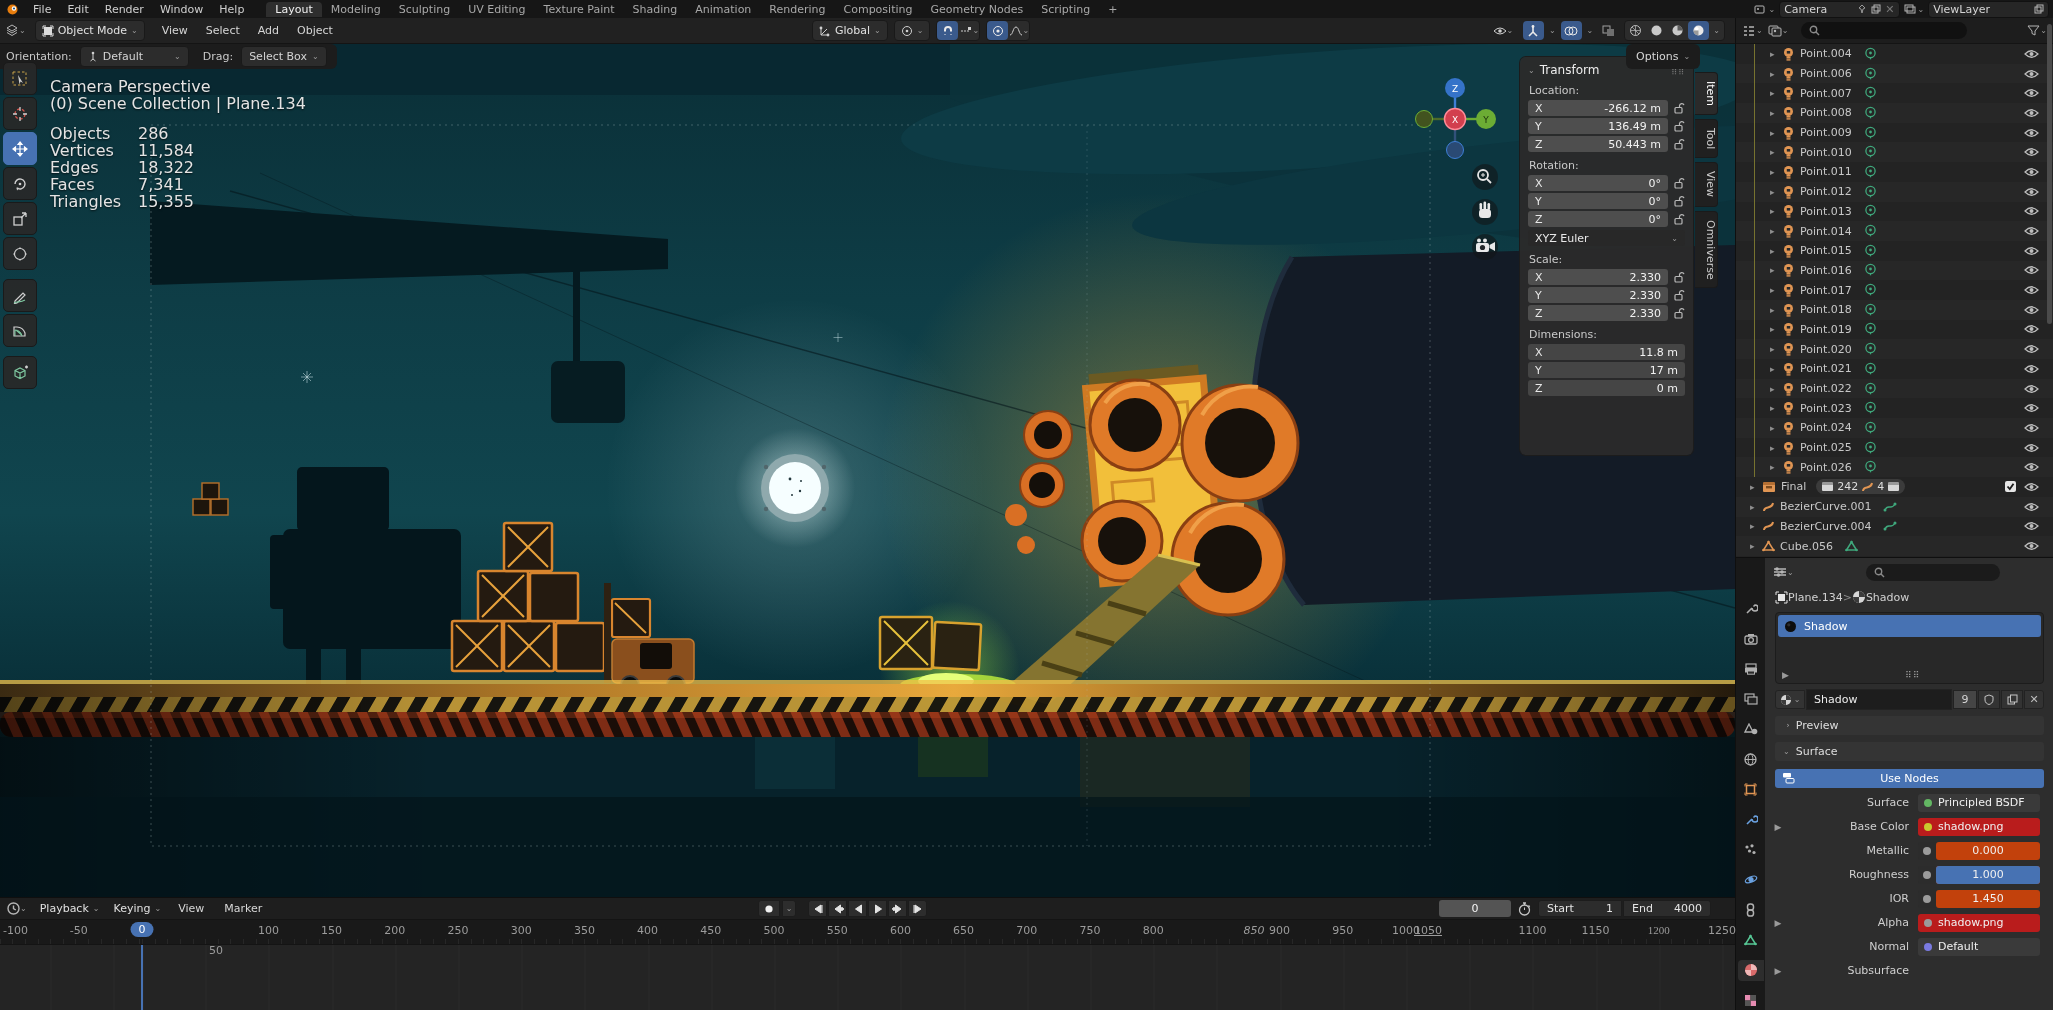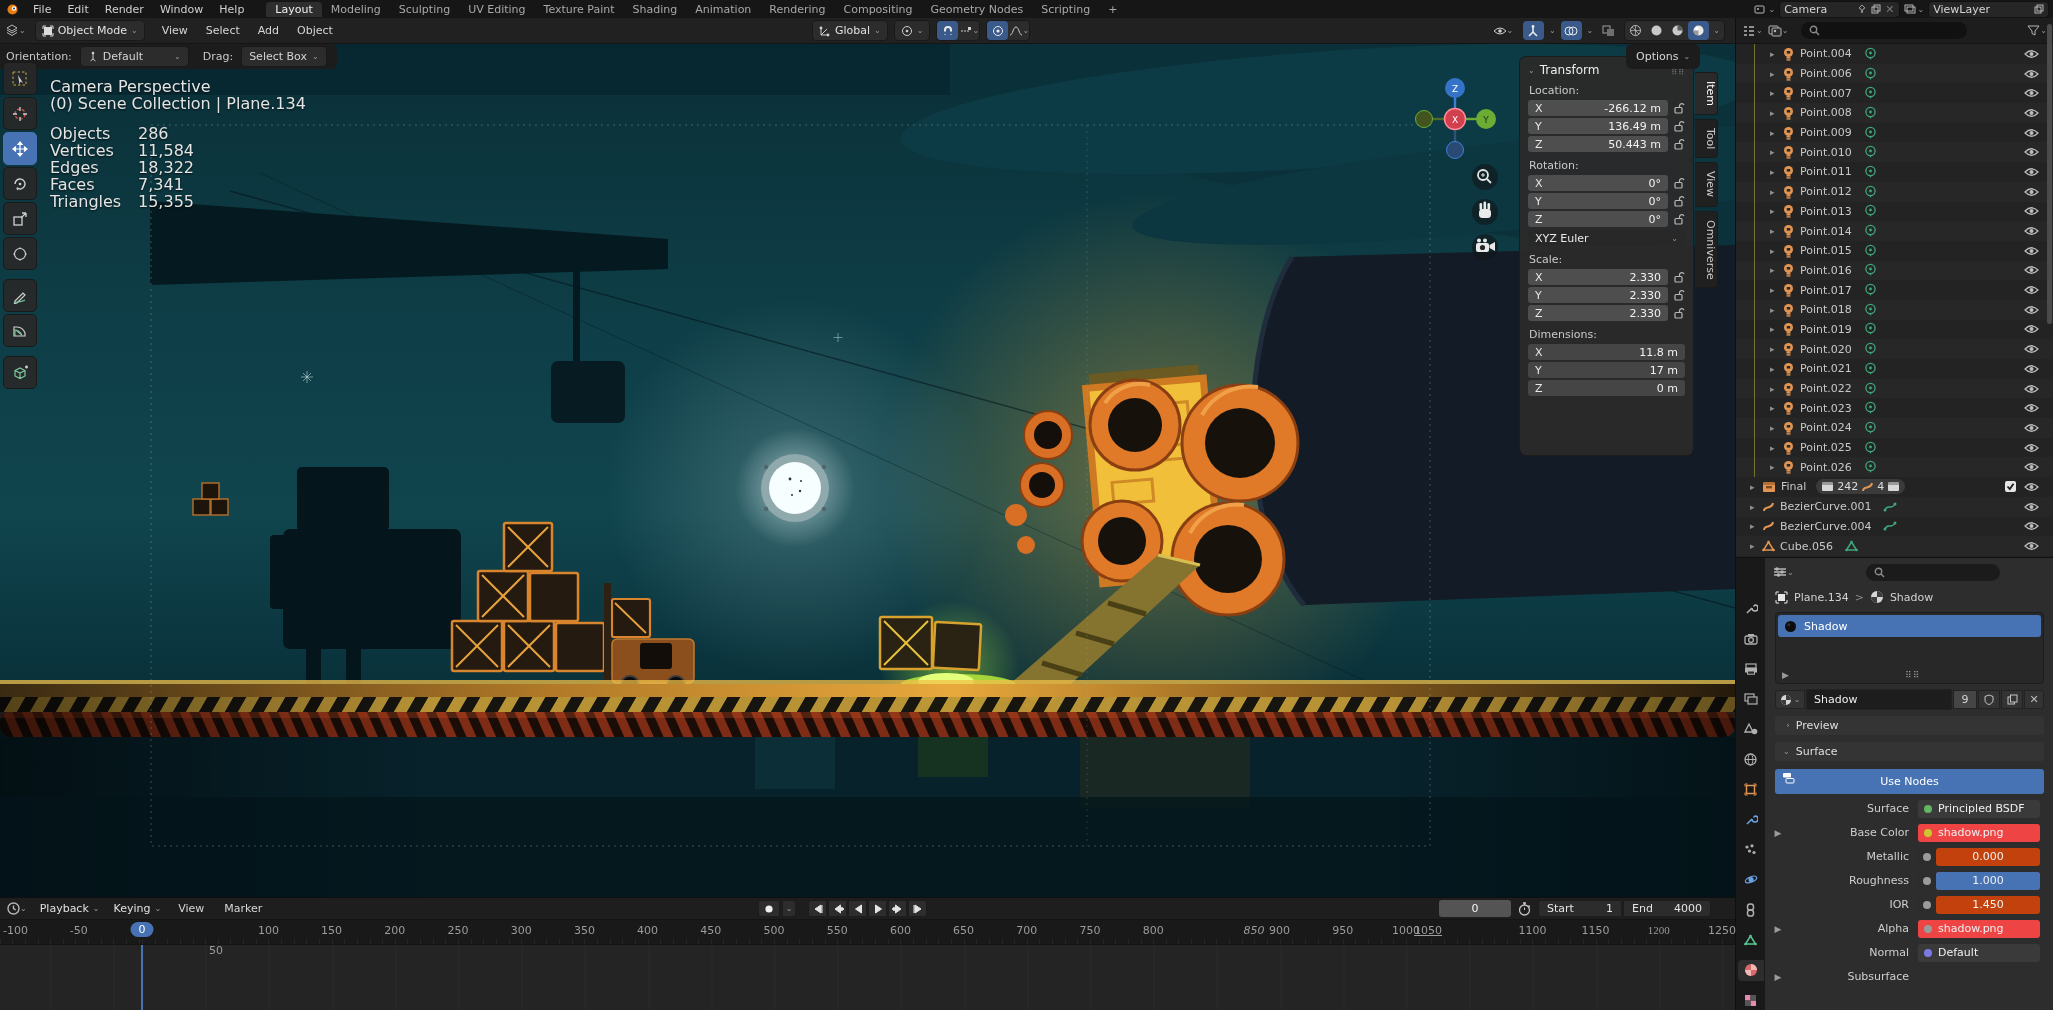--- a/index.html
+++ b/index.html
@@ -79,35 +79,35 @@
   .badge-pill{display:flex;align-items:center;background:#3b3b3b;border-radius:8px;height:15px;padding:0 5px;margin-left:10px;gap:3px;color:#dcdcdc}
 
   
   #properties{left:1735px;top:557px;width:318px;height:453px;background:#2d2d2d;border-left:1px solid #0f0f0f;border-top:1px solid #0f0f0f;box-sizing:border-box;z-index:30;overflow:hidden}
   #prop-tabs{position:absolute;left:0;top:0;width:29px;height:453px;background:#191919;display:flex;flex-direction:column;align-items:center;padding-top:40px;gap:9px;box-sizing:border-box}
   .ptab{width:26px;height:22px;display:flex;align-items:center;justify-content:center;border-radius:4px 0 0 4px}
   .ptab.active{background:#2d2d2d}
   #prop-main{position:absolute;left:29px;top:0;width:289px;height:453px}
   #prop-header{height:28px;display:flex;align-items:center;padding:0 8px;gap:6px}
   #prop-search{display:flex;align-items:center;background:#1b1b1b;border-radius:9px;height:17px;width:118px;padding:0 8px;color:#888;gap:5px;margin-left:66px}
-  #breadcrumb{display:flex;align-items:flex-end;gap:6px;padding:4px 10px;color:#d2d2d2}
+  #breadcrumb{display:flex;align-items:flex-end;padding:4px 10px;color:#d2d2d2}
   #slot-box{margin:4px 10px;background:#282828;border:1px solid #1c1c1c;border-radius:4px;height:70px;position:relative}
   #slot-sel{position:absolute;left:2px;right:2px;top:2px;height:22px;background:#4772b3;border-radius:3px;display:flex;align-items:center;color:#fff;gap:7px;padding:0 6px}
   #slot-foot{position:absolute;left:6px;bottom:3px;right:6px;display:flex;color:#9a9a9a;font-size:9px}
   #mat-row{display:flex;align-items:center;margin:6px 10px;height:19px;gap:1px}
   .mr-btn{background:#333;border:1px solid #222;height:19px;display:flex;align-items:center;justify-content:center;box-sizing:border-box}
   #mat-name{flex:1;background:#1d1d1d;border:1px solid #222;height:19px;display:flex;align-items:center;padding:0 7px;color:#ececec;border-radius:0}
   .sec-hdr{margin:7px 10px 0 10px;background:#343434;border-radius:3px;height:19px;display:flex;align-items:center;gap:6px;padding:0 8px;color:#dedede}
-  #use-nodes{margin:8px 10px 2px 10px;background:#4772b3;border-radius:3px;height:25px;display:flex;align-items:center;justify-content:center;color:#fff;position:relative}
+  #use-nodes{margin:8px 10px 2px 10px;background:#4772b3;border-radius:3px;height:19px;display:flex;align-items:center;justify-content:center;color:#fff;position:relative}
   #use-nodes .un-ic{position:absolute;left:7px;top:3px}
   .sf-row{display:flex;align-items:center;height:19px;margin:5px 10px 0 0}
   .sf-arrow{width:26px;text-align:center;color:#9a9a9a;font-size:9px}
   .sf-label{width:118px;text-align:right;color:#cfcfcf;padding-right:9px}
   .sf-field{flex:1;margin-right:4px;height:18px;border-radius:3px;display:flex;align-items:center;position:relative;overflow:hidden;background:#3a3a3a}
-  .sf-field.link{background:#ef4444}
+  .sf-field.link{background:#b91c1c}
   .sf-field.slider{background:#c2410c}
   .sf-fill{position:absolute;left:0;top:0;bottom:0;background:#4772b3}
   .sf-dot{width:8px;height:8px;border-radius:50%;margin:0 6px;z-index:2}
   .sf-sock{width:18px;height:18px;background:#2c2c2c;border-radius:3px 0 0 3px;display:flex;align-items:center;justify-content:center;margin-right:0}
   .sf-sock .sf-dot{margin:0}
   .sf-val{z-index:2;color:#f0f0f0}
   .sf-val.center{position:absolute;left:0;right:0;text-align:center}
 
   
   #timeline{left:0;top:897px;width:1735px;height:113px;background:#242424;border-top:1px solid #0f0f0f;box-sizing:border-box;z-index:30}

